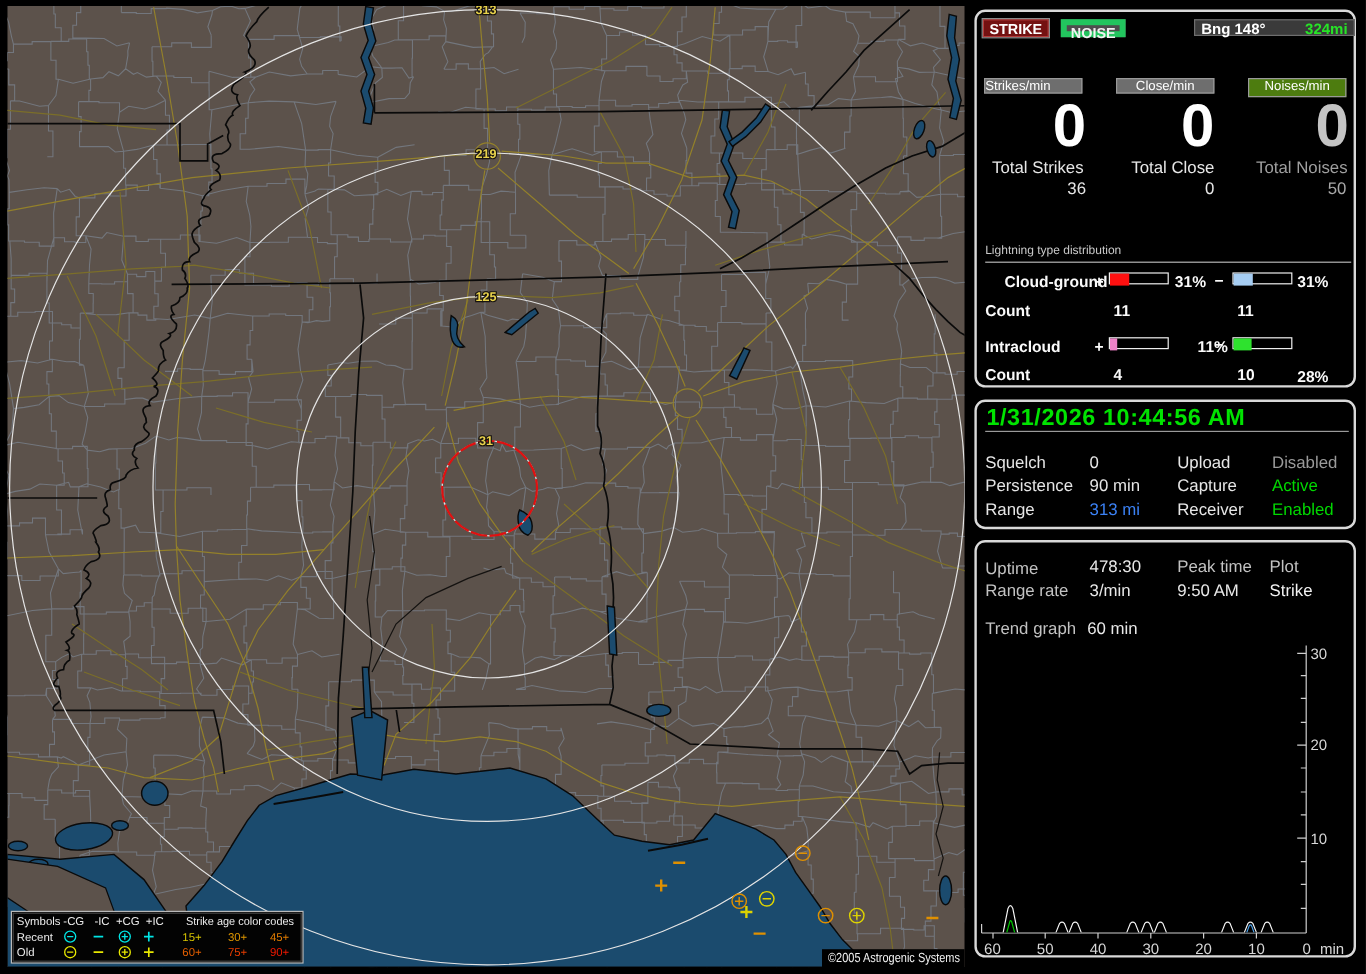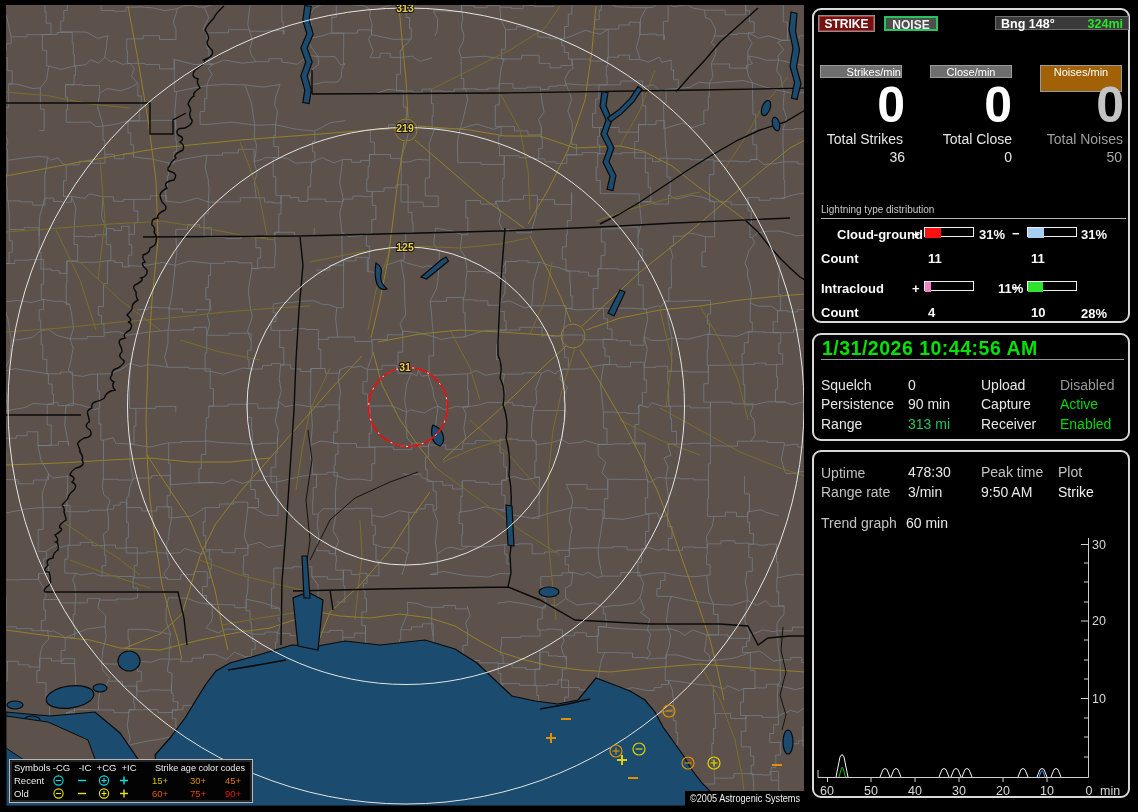--- a/index.html
+++ b/index.html
@@ -219,28 +219,28 @@
         <text x="233" y="797" fill="#f01800">90+</text>
       </g>
       <rect x="685" y="791" width="119" height="15" fill="#000"></rect>
       <text x="690" y="802" font-family="Liberation Sans, sans-serif" font-size="11" fill="#f2f2f2" textLength="110" lengthAdjust="spacingAndGlyphs">©2005 Astrogenic Systems</text>
     </g>
   </svg>
 <div style="position:absolute;left:812px;top:8px;width:318px;height:315px;border:2px solid #d9d9d9;border-radius:9px;"></div>
 <div style="position:absolute;left:812px;top:333px;width:318px;height:108px;border:2px solid #d9d9d9;border-radius:9px;"></div>
 <div style="position:absolute;left:812px;top:450px;width:318px;height:348px;border:2px solid #d9d9d9;border-radius:9px;"></div>
 <div style="position:absolute;left:819px;top:16px;width:55px;height:15px;background:#741111;border:1px solid #b43b3b;outline:1px solid #8c8c8c;color:#fff;font-weight:bold;font-size:12px;text-align:center;line-height:15px;">STRIKE</div>
-<div style="position:absolute;left:884px;top:16px;width:54px;height:15px;background:#4e4e4e;border:2px solid #22c55e;color:#f2f2f2;font-weight:bold;font-size:12px;text-align:center;line-height:15px;">NOISE</div>
+<div style="position:absolute;left:884px;top:16px;width:54px;height:15px;background:#4e4e4e;border:5px solid #22c55e;color:#f2f2f2;font-weight:bold;font-size:12px;text-align:center;line-height:15px;">NOISE</div>
 <div style="position:absolute;left:995px;top:16px;width:134px;height:14px;background:#3a3a3a;border:1px solid #6e6e6e;font-weight:bold;font-size:12.5px;line-height:14px;padding:0 5px;display:flex;justify-content:space-between;">
     <span style="color:#fff;">Bng 148°</span>
     <span style="color:#27e427;">324mi</span>
   </div>
-<div style="position:absolute;left:820px;top:65px;width:82px;height:13px;background:#6e6e6e;border:1px solid #999;color:#fff;font-size:11px;text-align:right;line-height:13px;">Strikes/min</div>
+<div style="position:absolute;left:820px;top:65px;width:82px;height:13px;background:#6e6e6e;border:1px solid #999;color:#fff;font-size:11px;text-align:left;line-height:13px;">Strikes/min</div>
 <div style="position:absolute;left:930px;top:65px;width:82px;height:13px;background:#6e6e6e;border:1px solid #999;color:#fff;font-size:11px;text-align:center;line-height:13px;">Close/min</div>
-<div style="position:absolute;left:1040px;top:65px;width:82px;height:27px;background:#a16207;border:1px solid #999;color:#fff;font-size:11px;text-align:center;line-height:13px;">Noises/min</div>
+<div style="position:absolute;left:1040px;top:65px;width:82px;height:16px;background:#4d7c0f;border:1px solid #999;color:#fff;font-size:11px;text-align:center;line-height:13px;">Noises/min</div>
 <div style="position:absolute;left:825px;top:80px;width:80px;height:50px;color:#fff;font-weight:bold;font-size:50px;line-height:50px;text-align:right;">0</div>
 <div style="position:absolute;left:932px;top:80px;width:80px;height:50px;color:#fff;font-weight:bold;font-size:50px;line-height:50px;text-align:right;">0</div>
 <div style="position:absolute;left:1044px;top:80px;width:80px;height:50px;color:#c4c4c4;font-weight:bold;font-size:50px;line-height:50px;text-align:right;">0</div>
 <div style="position:absolute;left:793px;top:131px;width:110px;height:15px;color:#e6e6e6;font-size:14px;text-align:right;">Total Strikes</div>
 <div style="position:absolute;left:902px;top:131px;width:110px;height:15px;color:#e6e6e6;font-size:14px;text-align:right;">Total Close</div>
 <div style="position:absolute;left:1013px;top:131px;width:110px;height:15px;color:#9f9f9f;font-size:14px;text-align:right;">Total Noises</div>
 <div style="position:absolute;left:795px;top:149px;width:110px;height:15px;color:#e6e6e6;font-size:14px;text-align:right;">36</div>
 <div style="position:absolute;left:902px;top:149px;width:110px;height:15px;color:#e6e6e6;font-size:14px;text-align:right;">0</div>
 <div style="position:absolute;left:1012px;top:149px;width:110px;height:15px;color:#a8a8a8;font-size:14px;text-align:right;">50</div>
 <div style="position:absolute;left:821px;top:204px;width:200px;height:14px;color:#c9c9c9;font-size:10px;">Lightning type distribution</div>
@@ -277,21 +277,21 @@
 <div style="position:absolute;left:821px;top:359px;width:303px;height:0;border-top:1px solid #9a9a9a;"></div>
 <div style="position:absolute;left:821px;top:377px;color:#e6e6e6;font-size:14px;">Squelch</div>
 <div style="position:absolute;left:908px;top:377px;color:#e6e6e6;font-size:14px;">0</div>
 <div style="position:absolute;left:981px;top:377px;color:#e6e6e6;font-size:14px;text-align:right;">Upload</div>
 <div style="position:absolute;left:1060px;top:377px;color:#9a9a9a;font-size:14px;">Disabled</div>
 <div style="position:absolute;left:821px;top:396px;color:#e6e6e6;font-size:14px;">Persistence</div>
 <div style="position:absolute;left:908px;top:396px;color:#e6e6e6;font-size:14px;">90 min</div>
 <div style="position:absolute;left:981px;top:396px;color:#e6e6e6;font-size:14px;">Capture</div>
 <div style="position:absolute;left:1060px;top:396px;color:#00d800;font-size:14px;">Active</div>
 <div style="position:absolute;left:821px;top:416px;color:#e6e6e6;font-size:14px;">Range</div>
-<div style="position:absolute;left:908px;top:416px;color:#22c55e;font-size:14px;">313 mi</div>
+<div style="position:absolute;left:908px;top:416px;color:#3b82f6;font-size:14px;">313 mi</div>
 <div style="position:absolute;left:981px;top:416px;color:#e6e6e6;font-size:14px;">Receiver</div>
 <div style="position:absolute;left:1060px;top:416px;color:#00d800;font-size:14px;">Enabled</div>
 <div style="position:absolute;left:821px;top:465px;color:#c2c2c2;font-size:14px;">Uptime</div>
 <div style="position:absolute;left:908px;top:464px;color:#e8e8e8;font-size:14px;">478:30</div>
 <div style="position:absolute;left:981px;top:464px;color:#c2c2c2;font-size:14px;text-align:right;">Peak time</div>
 <div style="position:absolute;left:1058px;top:464px;color:#c2c2c2;font-size:14px;">Plot</div>
 <div style="position:absolute;left:821px;top:484px;color:#c2c2c2;font-size:14px;">Range rate</div>
 <div style="position:absolute;left:908px;top:484px;color:#e8e8e8;font-size:14px;">3/min</div>
 <div style="position:absolute;left:981px;top:484px;color:#e8e8e8;font-size:14px;">9:50 AM</div>
 <div style="position:absolute;left:1058px;top:484px;color:#f2f2f2;font-size:14px;">Strike</div>

